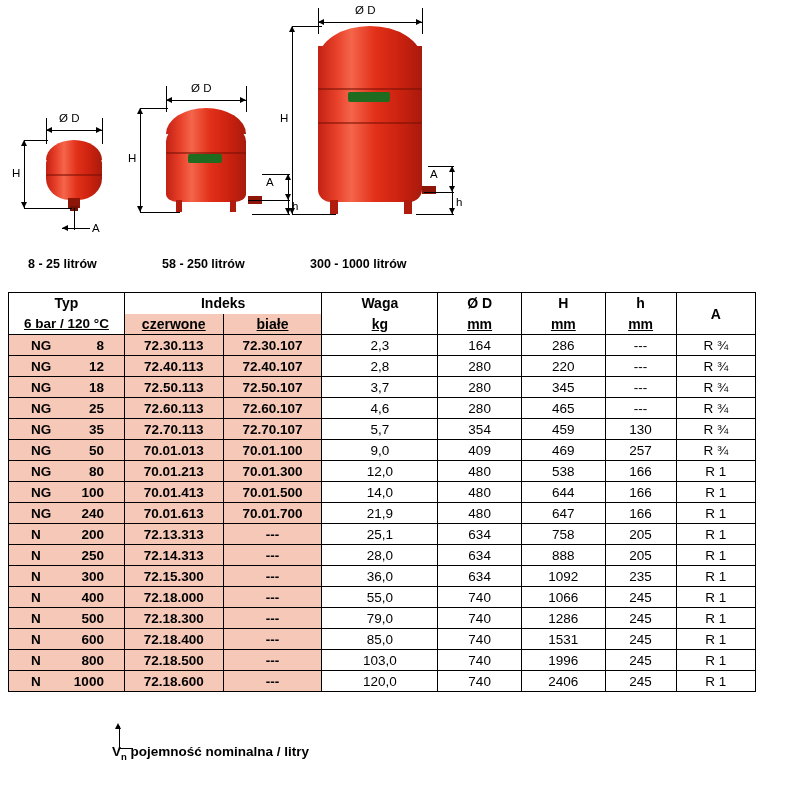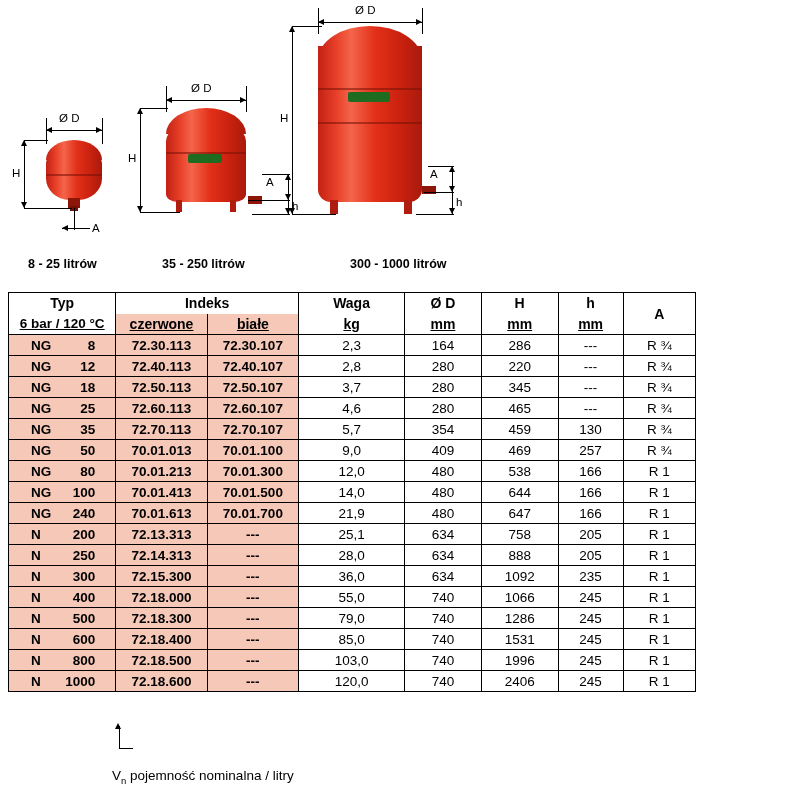--- a/index.html
+++ b/index.html
@@ -120,21 +120,21 @@
 
   
   #table-wrap {
     position: absolute;
     left: 0;
     top: 292px;
     width: 800px;
   }
   table.spec {
     border-collapse: collapse;
-    width: 688px;
+    width: 748px;
     margin-left: 8px;
     font-size: 13.5px;
   }
   table.spec td, table.spec th {
     border: 1px solid #000;
     padding: 1px 4px;
     text-align: center;
     height: 21px;
     box-sizing: border-box;
   }
@@ -179,23 +179,24 @@
     padding-left: 2px;
     background: #ffffff;
   }
   .plain-hdr {
     background: #ffffff;
   }
 
   #footnote {
     position: absolute;
     left: 112px;
-    top: 768px;
+    top: 744px;
     font-size: 13.5px;
     white-space: nowrap;
+    font-weight: bold;
   }
   #footnote sub {
     font-size: 9.5px;
   }
   #foot-arrow-v {
     position: absolute;
     left: 119px;
     top: 726px;
     width: 0;
     height: 22px;
@@ -282,21 +283,21 @@
     <div class="arrow arr-down" style="left:285px; top:194px;"></div>
     <div class="ext-line-h" style="left:262px; top:174px; width:28px;"></div>
     <div class="ext-line-h" style="left:248px; top:200px; width:42px;"></div>
     <div class="dim-text" style="left:266px; top:176px;">A</div>
 
     <div class="dim-line-v" style="left:288px; top:200px; height:14px;"></div>
     <div class="arrow arr-down" style="left:285px; top:208px;"></div>
     <div class="ext-line-h" style="left:252px; top:214px; width:38px;"></div>
     <div class="dim-text" style="left:292px; top:200px;">h</div>
 
-    <div class="tank-caption" style="left:162px; top:257px;">35 - 250 litrów</div>
+    <div class="tank-caption" style="left:162px; top:257px;">58 - 250 litrów</div>
   </div>
 
   <div class="tank-group">
     <div class="vessel" style="left:318px; top:46px; width:104px; height:156px; border-radius:0 0 12% 12% / 0 0 8% 8%;"></div>
     <div class="vessel-top" style="left:318px; top:26px; width:104px; height:34px;"></div>
     <div class="band" style="left:318px; top:88px; width:104px;"></div>
     <div class="band" style="left:318px; top:122px; width:104px;"></div>
     <div class="label-plate" style="left:348px; top:92px; width:42px; height:10px;"></div>
     <div class="foot" style="left:330px; top:200px; width:8px; height:14px;"></div>
     <div class="foot" style="left:404px; top:200px; width:8px; height:14px;"></div>
@@ -321,21 +322,21 @@
     <div class="arrow arr-down" style="left:449px; top:186px;"></div>
     <div class="ext-line-h" style="left:428px; top:166px; width:26px;"></div>
     <div class="ext-line-h" style="left:424px; top:192px; width:30px;"></div>
     <div class="dim-text" style="left:430px; top:168px;">A</div>
 
     <div class="dim-line-v" style="left:452px; top:192px; height:22px;"></div>
     <div class="arrow arr-down" style="left:449px; top:208px;"></div>
     <div class="ext-line-h" style="left:416px; top:214px; width:38px;"></div>
     <div class="dim-text" style="left:456px; top:196px;">h</div>
 
-    <div class="tank-caption" style="left:310px; top:257px;margin-left:40px;">300 - 1000 litrów</div>
+    <div class="tank-caption" style="left:310px; top:257px;">300 - 1000 litrów</div>
   </div>
 </div>
 
 <div id="table-wrap">
   <table class="spec">
     <thead>
       <tr>
         <th class="hdr-cell hdr-top col-typ plain-hdr" style="background:#ffffff; text-align:center; padding-left:4px;">
           <span>Typ</span>
         </th>

